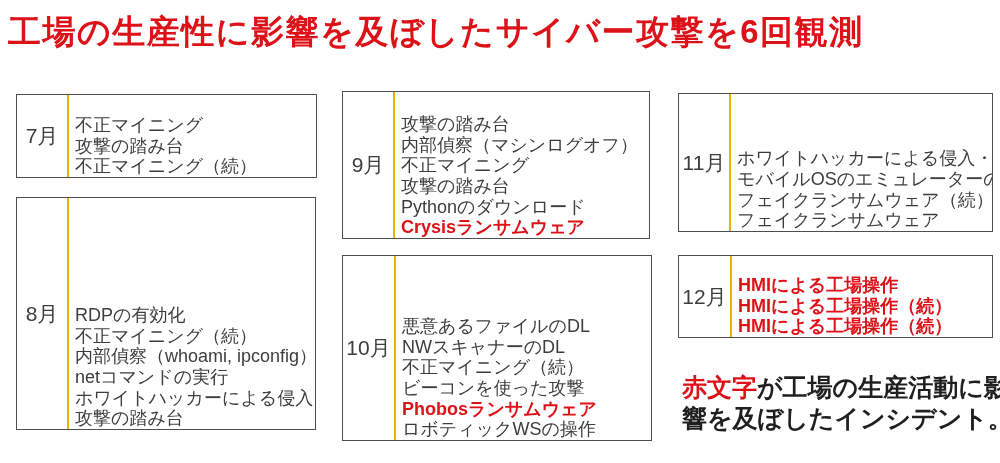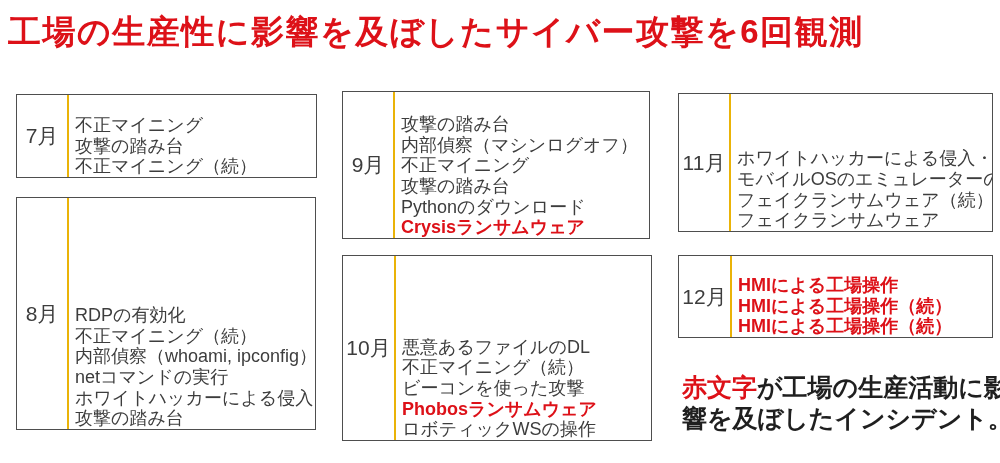--- a/index.html
+++ b/index.html
@@ -113,20 +113,21 @@
         <div class="item">攻撃の踏み台</div>
         <div class="item">Pythonのダウンロード</div>
         <div class="item red">Crysisランサムウェア</div>
       </div>
   </div>
 
   <div class="month-box pos-3">
     <div class="month-cell">10月</div>
     <div class="items">
         <div class="item">悪意あるファイルのDL</div>
+        <div class="item">NWスキャナーのDL</div>
         <div class="item">不正マイニング（続）</div>
         <div class="item">ビーコンを使った攻撃</div>
         <div class="item red">Phobosランサムウェア</div>
         <div class="item">ロボティックWSの操作</div>
       </div>
   </div>
 
   <div class="month-box pos-4">
     <div class="month-cell">11月</div>
     <div class="items">

